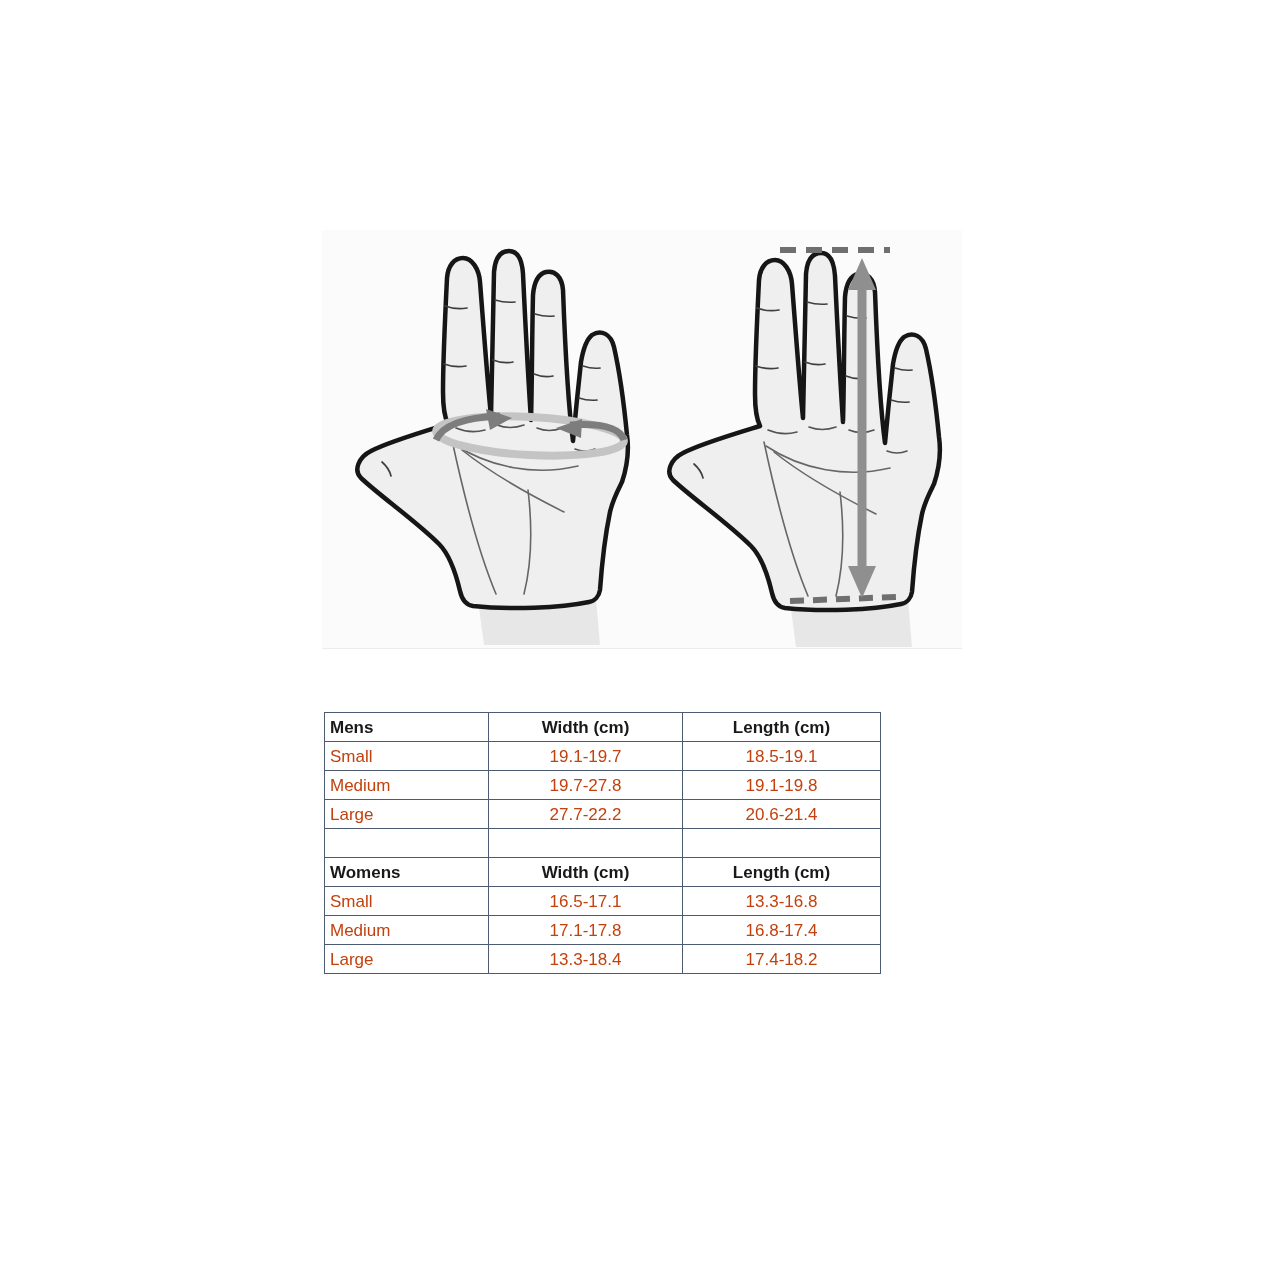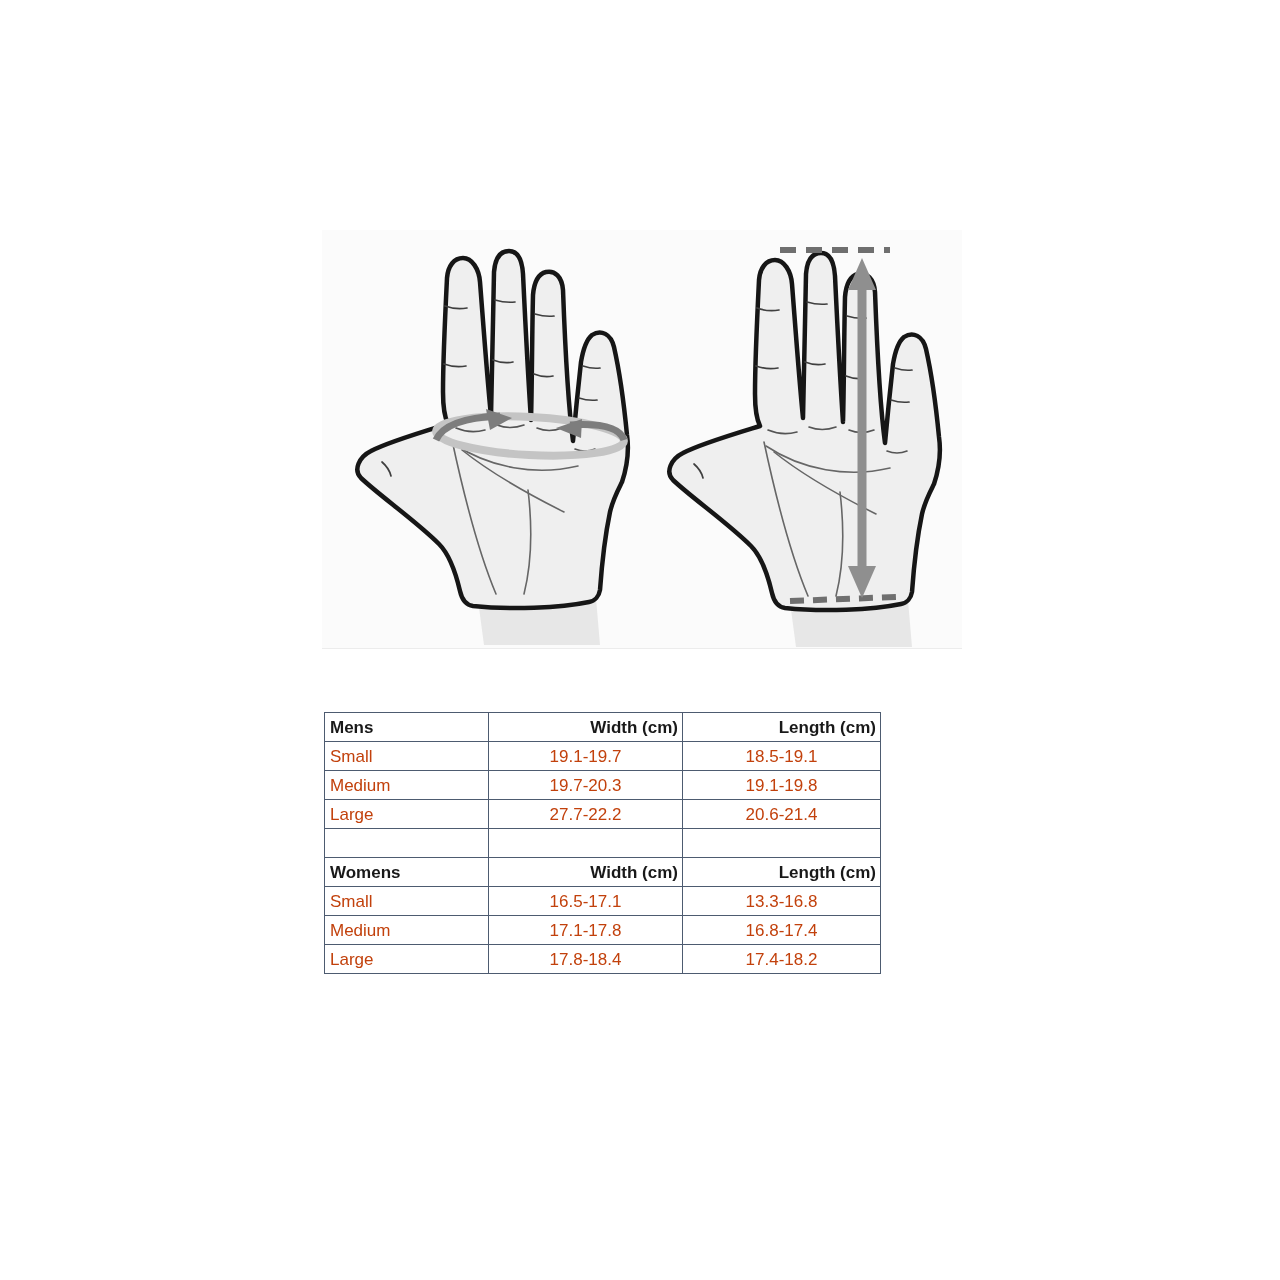--- a/index.html
+++ b/index.html
@@ -23,21 +23,21 @@
     border-collapse:collapse;table-layout:fixed;
     font-size:17px;line-height:1;border-radius:10px;
   }
   .size-table th,.size-table td{
     border:1px solid #4d5b70;
     height:28px;padding:0 4px;
     text-align:center;vertical-align:middle;
     color:#c2410c;font-weight:400;
     white-space:nowrap;overflow:hidden;
   }
-  .size-table th{font-weight:700;color:#191919;text-align:right;}
+  .size-table th{font-weight:700;color:#191919;}
   .size-table .c1{text-align:left;padding-left:5px;}
   .size-table tr.spacer td{height:28px;}
 </style>
 </head>
 <body>
 
 <div class="page">
 
   <div class="illustration">
     <svg viewBox="0 0 640 418" xmlns="http://www.w3.org/2000/svg">
@@ -135,21 +135,21 @@
         <th>Width (cm)</th>
         <th>Length (cm)</th>
       </tr>
       <tr>
         <td class="c1">Small</td>
         <td>19.1-19.7</td>
         <td>18.5-19.1</td>
       </tr>
       <tr>
         <td class="c1">Medium</td>
-        <td>19.7-20.3</td>
+        <td>19.7-27.8</td>
         <td>19.1-19.8</td>
       </tr>
       <tr>
         <td class="c1">Large</td>
         <td>27.7-22.2</td>
         <td>20.6-21.4</td>
       </tr>
       <tr class="spacer">
         <td class="c1"></td>
         <td></td>
@@ -165,19 +165,19 @@
         <td>16.5-17.1</td>
         <td>13.3-16.8</td>
       </tr>
       <tr>
         <td class="c1">Medium</td>
         <td>17.1-17.8</td>
         <td>16.8-17.4</td>
       </tr>
       <tr>
         <td class="c1">Large</td>
-        <td>17.8-18.4</td>
+        <td>13.3-18.4</td>
         <td>17.4-18.2</td>
       </tr>
     </tbody>
   </table>
 
 </div>
 
 </body></html>

